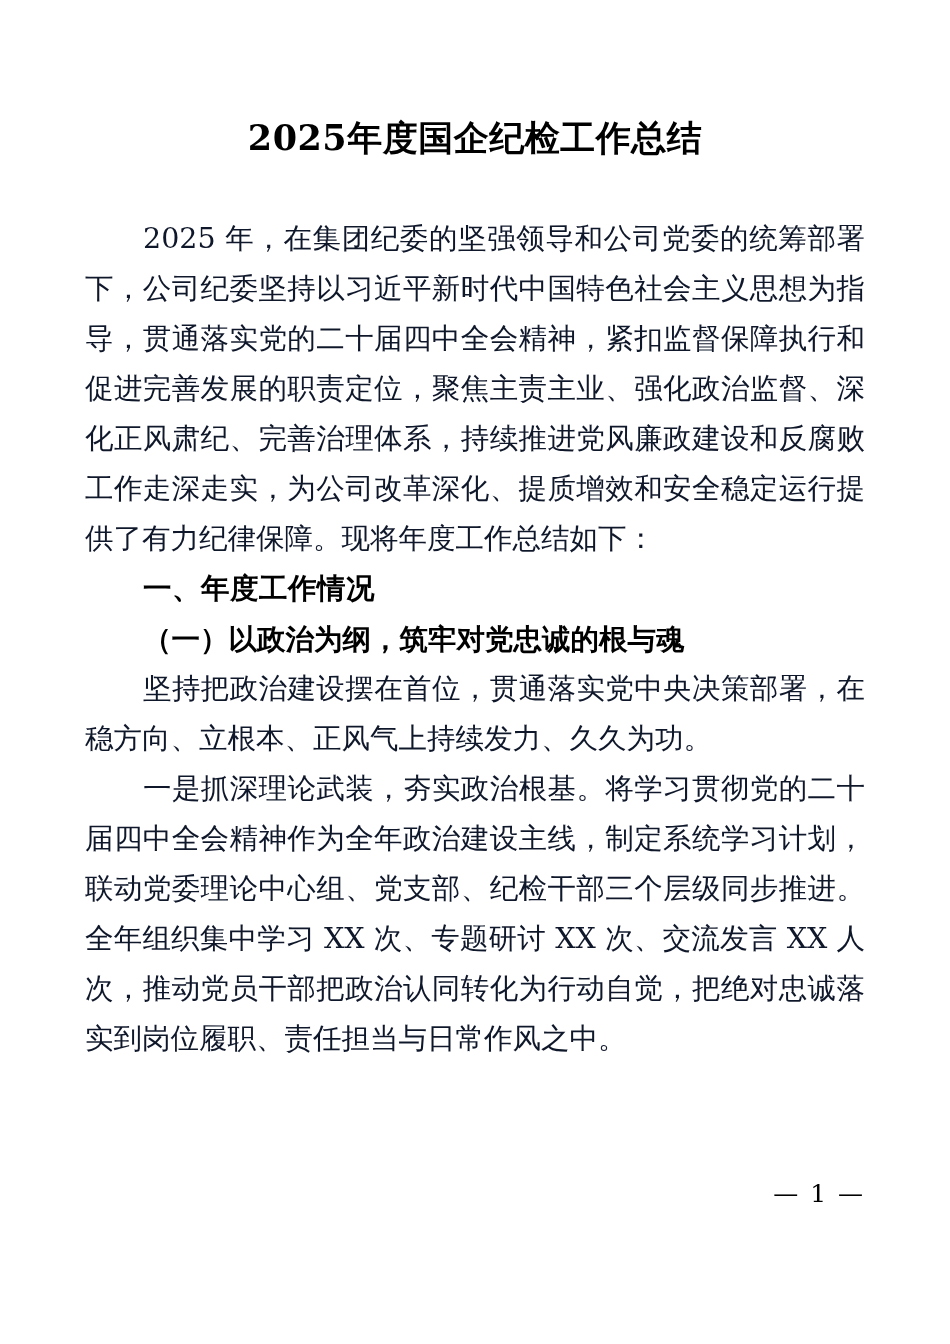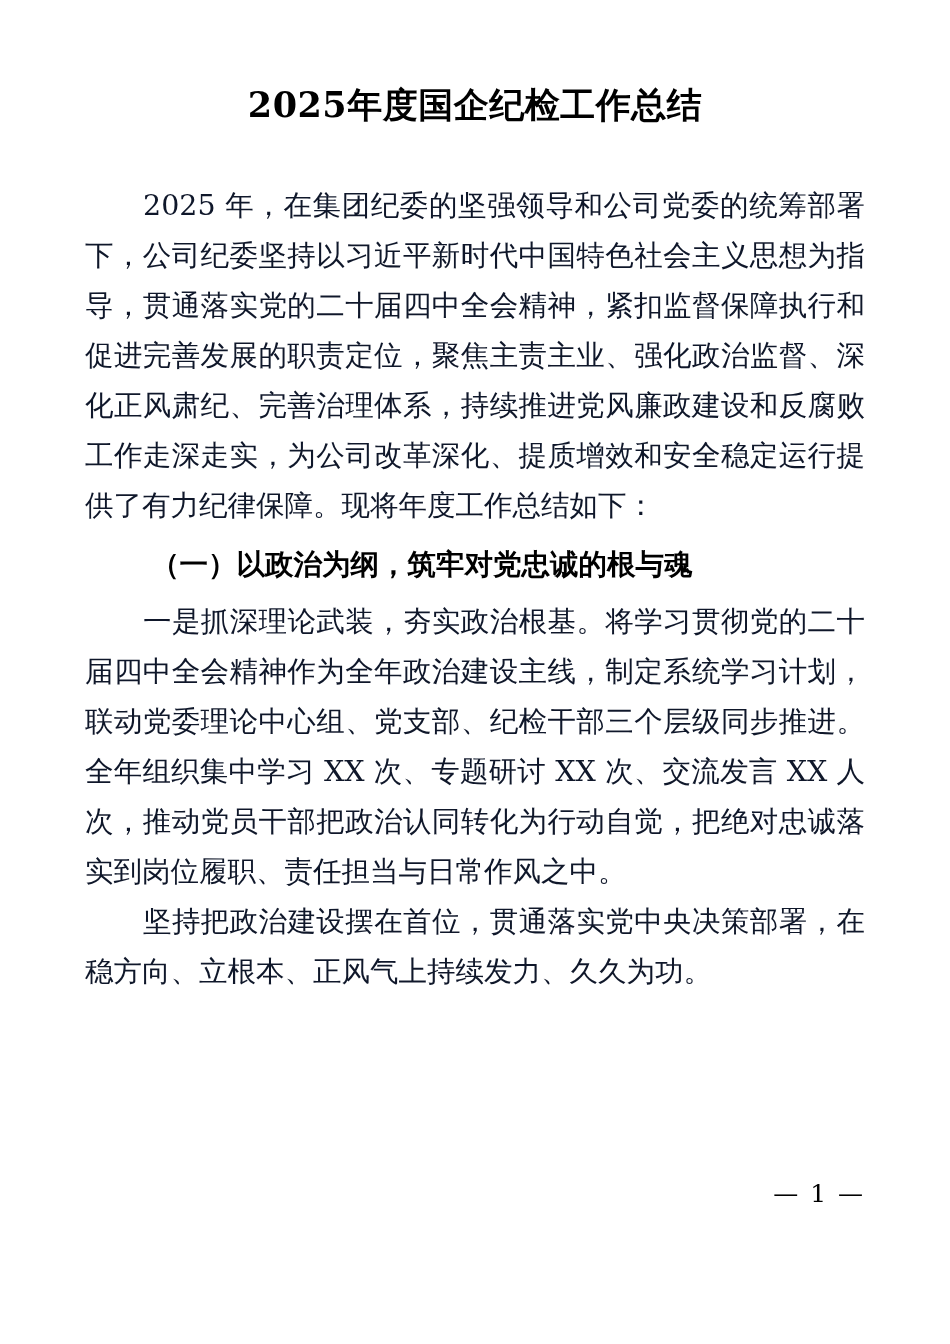--- a/index.html
+++ b/index.html
@@ -29,21 +29,21 @@
   
   .doc-title {
     font-family: "DejaVu Serif", "Liberation Serif", serif;
     font-weight: bold;
     font-size: 35px;
     line-height: 48px;
     text-align: center;
     color: #000000;
     letter-spacing: 0.5px;
     margin: 0;
-    padding-top: 81px;
+    padding-top: 114px;
     white-space: nowrap;
   }
 
   
   .title-gap { height: 52px; }
 
   
   .para {
     font-family: "DejaVu Serif", "Liberation Serif", serif;
     font-size: 28.5px;
@@ -70,21 +70,21 @@
     text-align: left;
     letter-spacing: 0.5px;
   }
 
   
   .heading-2 {
     font-family: "DejaVu Serif", "Liberation Serif", serif;
     font-size: 28.5px;
     line-height: 50px;
     color: #000000;
-    margin: 8px;
+    margin: 0;
     text-indent: 58px;
     text-align: left;
   }
 
   
   .page-footer {
     position: absolute;
     left: 85px;
     width: 780px;
     top: 1178px;
@@ -102,25 +102,26 @@
 <div class="page">
 
   <div class="content">
 
     <h1 class="doc-title">2025年度国企纪检工作总结</h1>
 
     <div class="title-gap"></div>
 
     <p class="para">2025 年，在集团纪委的坚强领导和公司党委的统筹部署下，公司纪委坚持以习近平新时代中国特色社会主义思想为指导，贯通落实党的二十届四中全会精神，紧扣监督保障执行和促进完善发展的职责定位，聚焦主责主业、强化政治监督、深化正风肃纪、完善治理体系，持续推进党风廉政建设和反腐败工作走深走实，为公司改革深化、提质增效和安全稳定运行提供了有力纪律保障。现将年度工作总结如下：</p>
 
+    <h2 class="heading-1">一、年度工作情况</h2>
 
     <h3 class="heading-2">（一）以政治为纲，筑牢对党忠诚的根与魂</h3>
 
+    <p class="para">坚持把政治建设摆在首位，贯通落实党中央决策部署，在稳方向、立根本、正风气上持续发力、久久为功。</p>
+
     <p class="para">一是抓深理论武装，夯实政治根基。将学习贯彻党的二十届四中全会精神作为全年政治建设主线，制定系统学习计划，联动党委理论中心组、党支部、纪检干部三个层级同步推进。全年组织集中学习 XX 次、专题研讨 XX 次、交流发言 XX 人次，推动党员干部把政治认同转化为行动自觉，把绝对忠诚落实到岗位履职、责任担当与日常作风之中。</p>
-
-    <p class="para">坚持把政治建设摆在首位，贯通落实党中央决策部署，在稳方向、立根本、正风气上持续发力、久久为功。</p>
 
 
   </div>
 
   <div class="page-footer">— 1 —</div>
 
 </div>
 
 </body></html>

